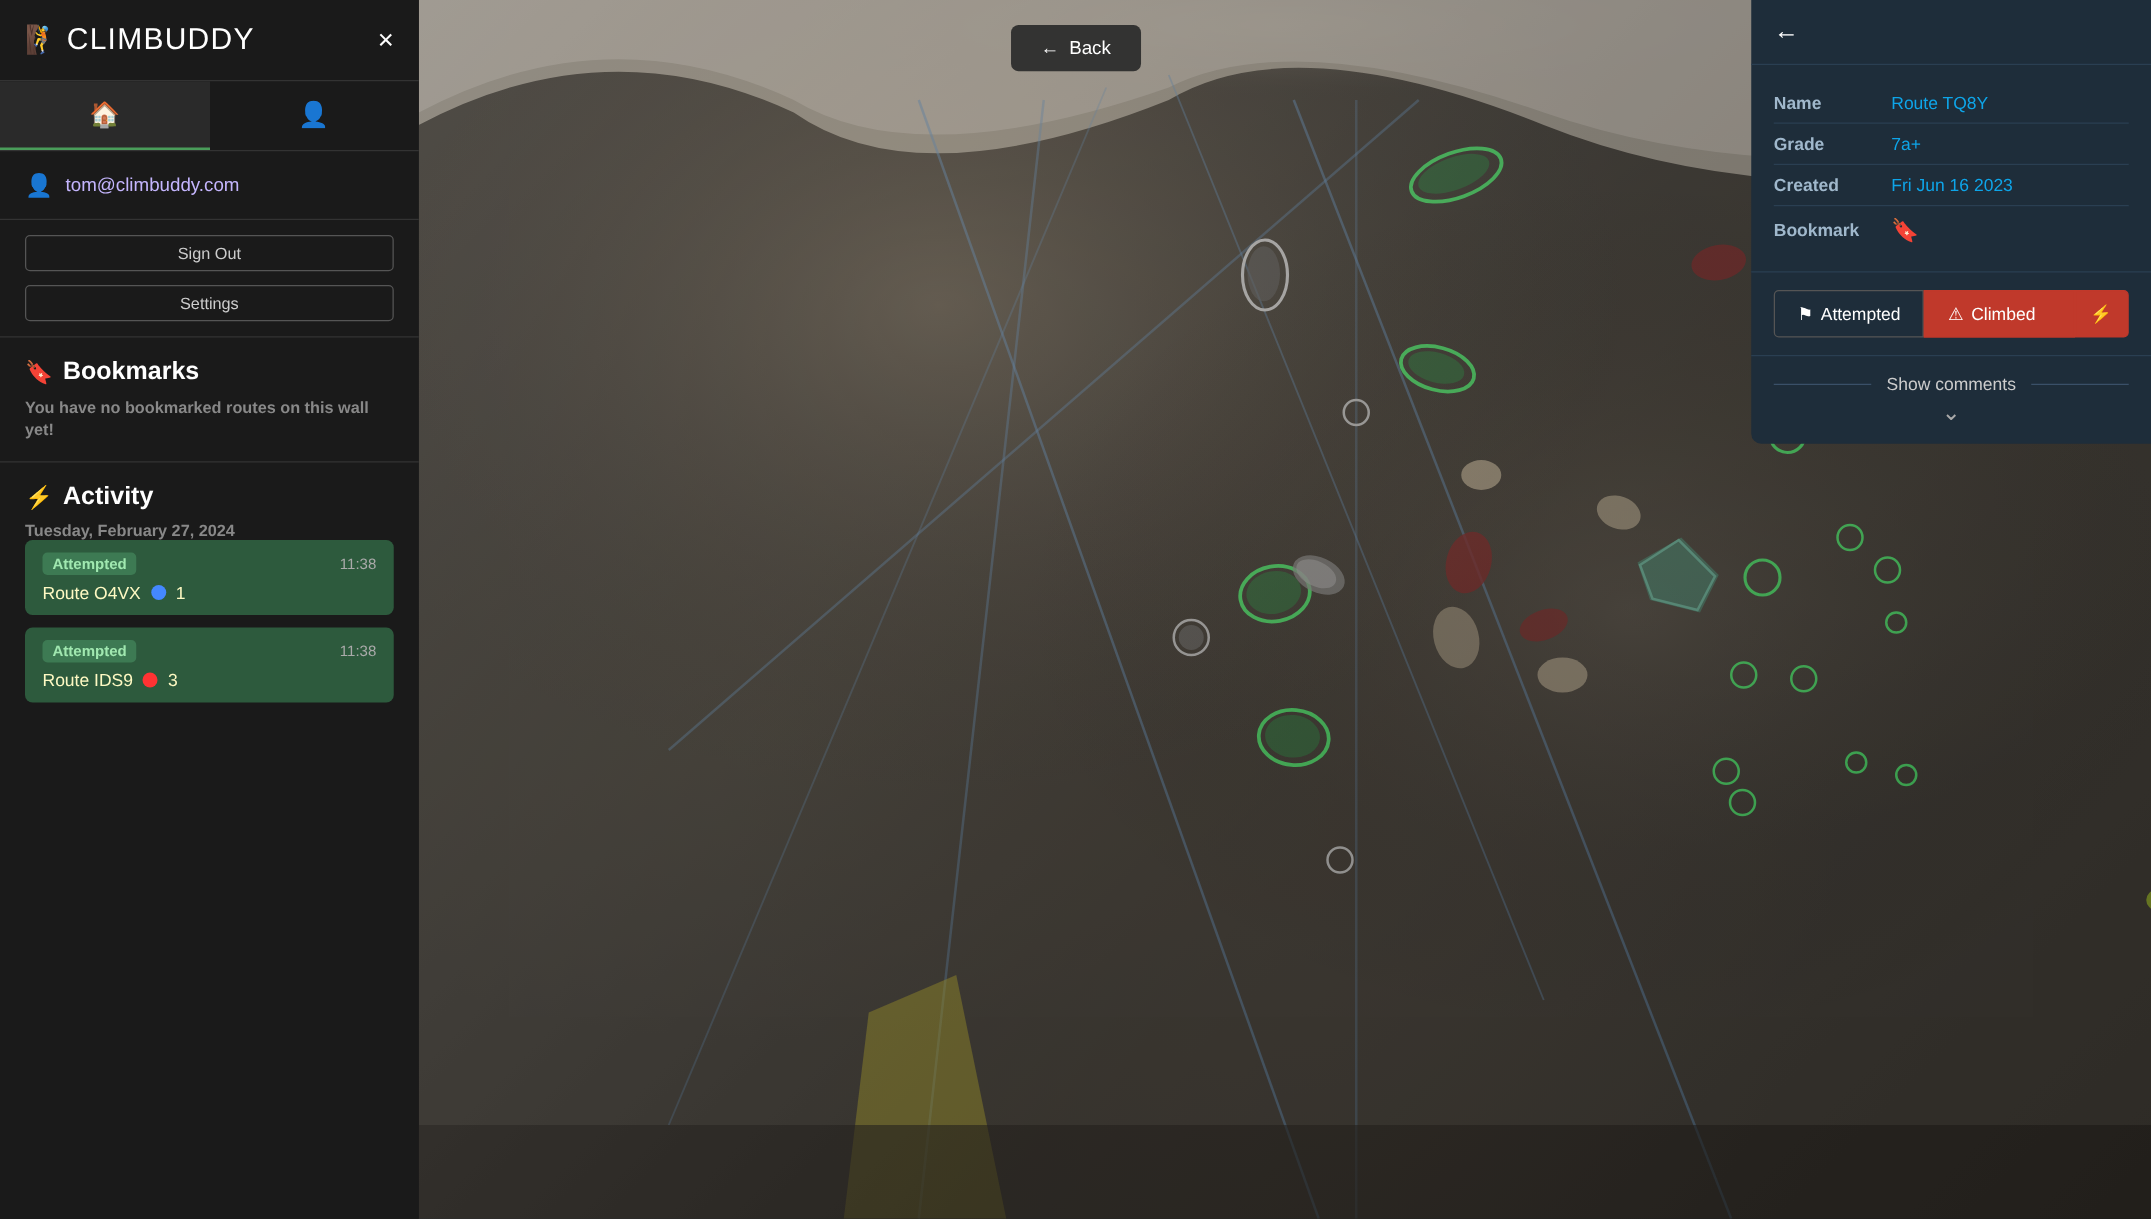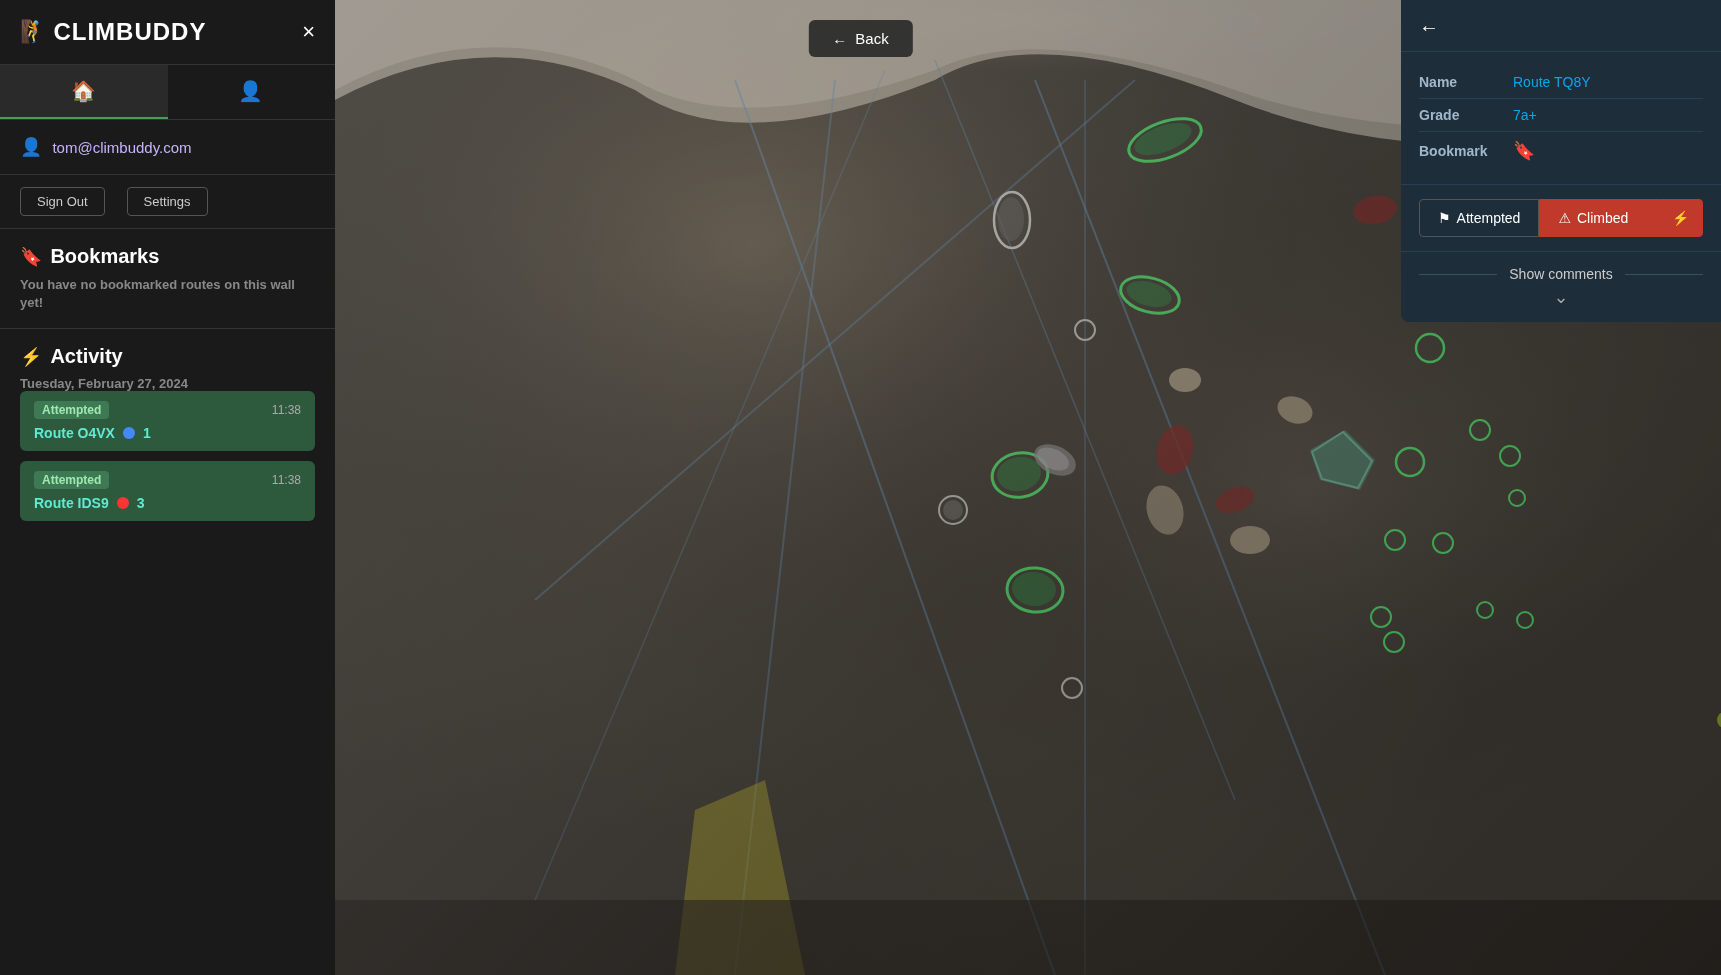--- a/index.html
+++ b/index.html
@@ -67,21 +67,21 @@
     }
 
     .logo {
       display: flex;
       align-items: center;
       gap: 6px;
     }
 
     .logo-text {
       font-size: 24px;
-      font-weight: 700;
+      font-weight: 400;
       color: #fff;
       letter-spacing: 1px;
     }
 
     .logo-icon {
       font-size: 22px;
     }
 
     .close-btn {
       background: none;
@@ -133,23 +133,24 @@
     }
 
     .user-email {
       font-size: 15px;
       color: #c4b5fd;
     }
 
     
     .action-buttons {
       display: flex;
-      gap: 22px;
+      gap: 11px;
       padding: 12px 20px;
       border-bottom: 1px solid #333;
+      flex-direction: column;
     }
 
     .btn-outline {
       background: none;
       border: 1px solid #555;
       color: #ccc;
       padding: 6px 16px;
       border-radius: 4px;
       font-size: 13px;
       cursor: pointer;
@@ -222,22 +223,21 @@
     .activity-time {
       font-size: 12px;
       color: #aaa;
     }
 
     .activity-route {
       display: flex;
       align-items: center;
       gap: 8px;
       font-size: 14px;
-      color: #5eead4;
-      font-weight: bold;
+      color: #fef9c3;
     }
 
     .dot {
       width: 12px;
       height: 12px;
       border-radius: 50%;
       flex-shrink: 0;
     }
 
     .dot-blue { background: #4488ff; }
@@ -587,20 +587,24 @@
   <div class="info-table">
     <div class="info-row">
       <span class="info-label">Name</span>
       <span class="info-value">Route TQ8Y</span>
     </div>
     <div class="info-row">
       <span class="info-label">Grade</span>
       <span class="info-value">7a+</span>
     </div>
     <div class="info-row">
+      <span class="info-label">Created</span>
+      <span class="info-value">Fri Jun 16 2023</span>
+    </div>
+    <div class="info-row">
       <span class="info-label">Bookmark</span>
       <span class="bookmark-icon">🔖</span>
     </div>
   </div>
 
   <div class="route-actions">
     <button class="btn-attempted">
       <span>⚑</span>
       <span>Attempted</span>
     </button>

